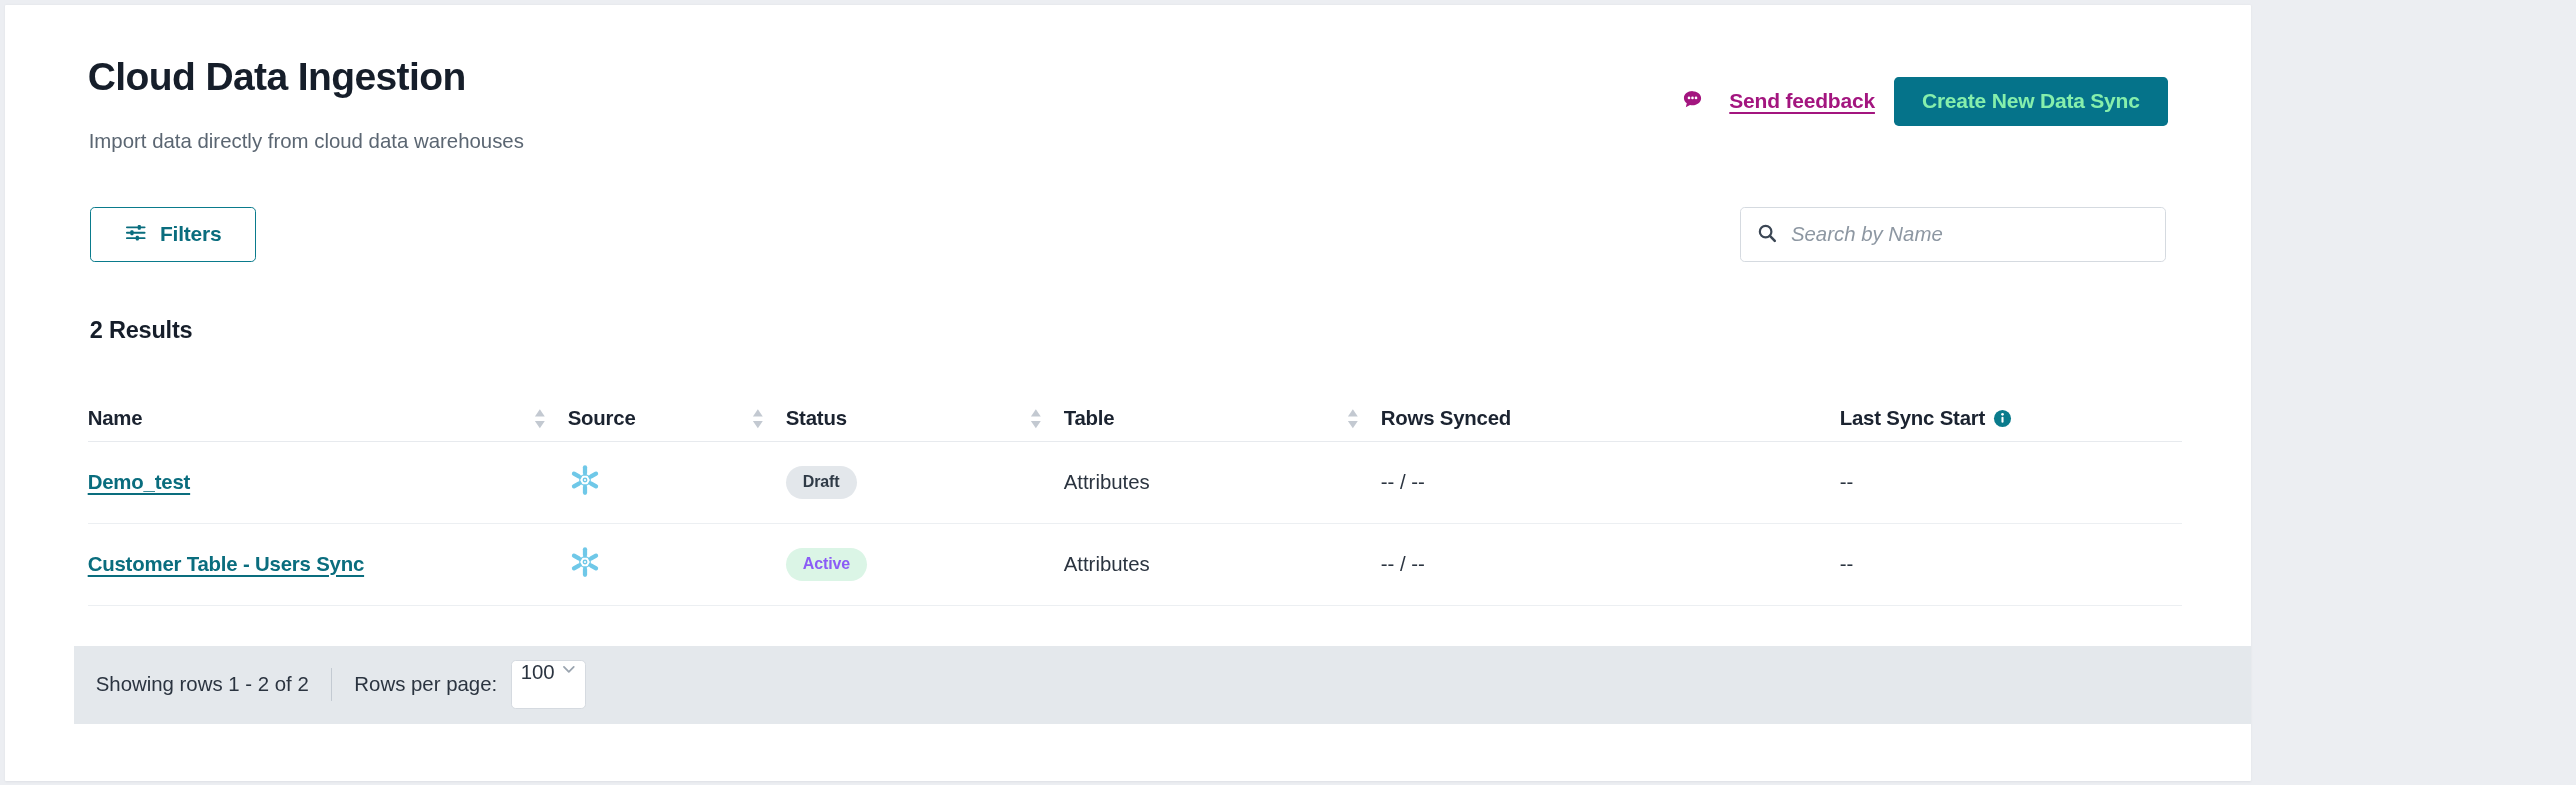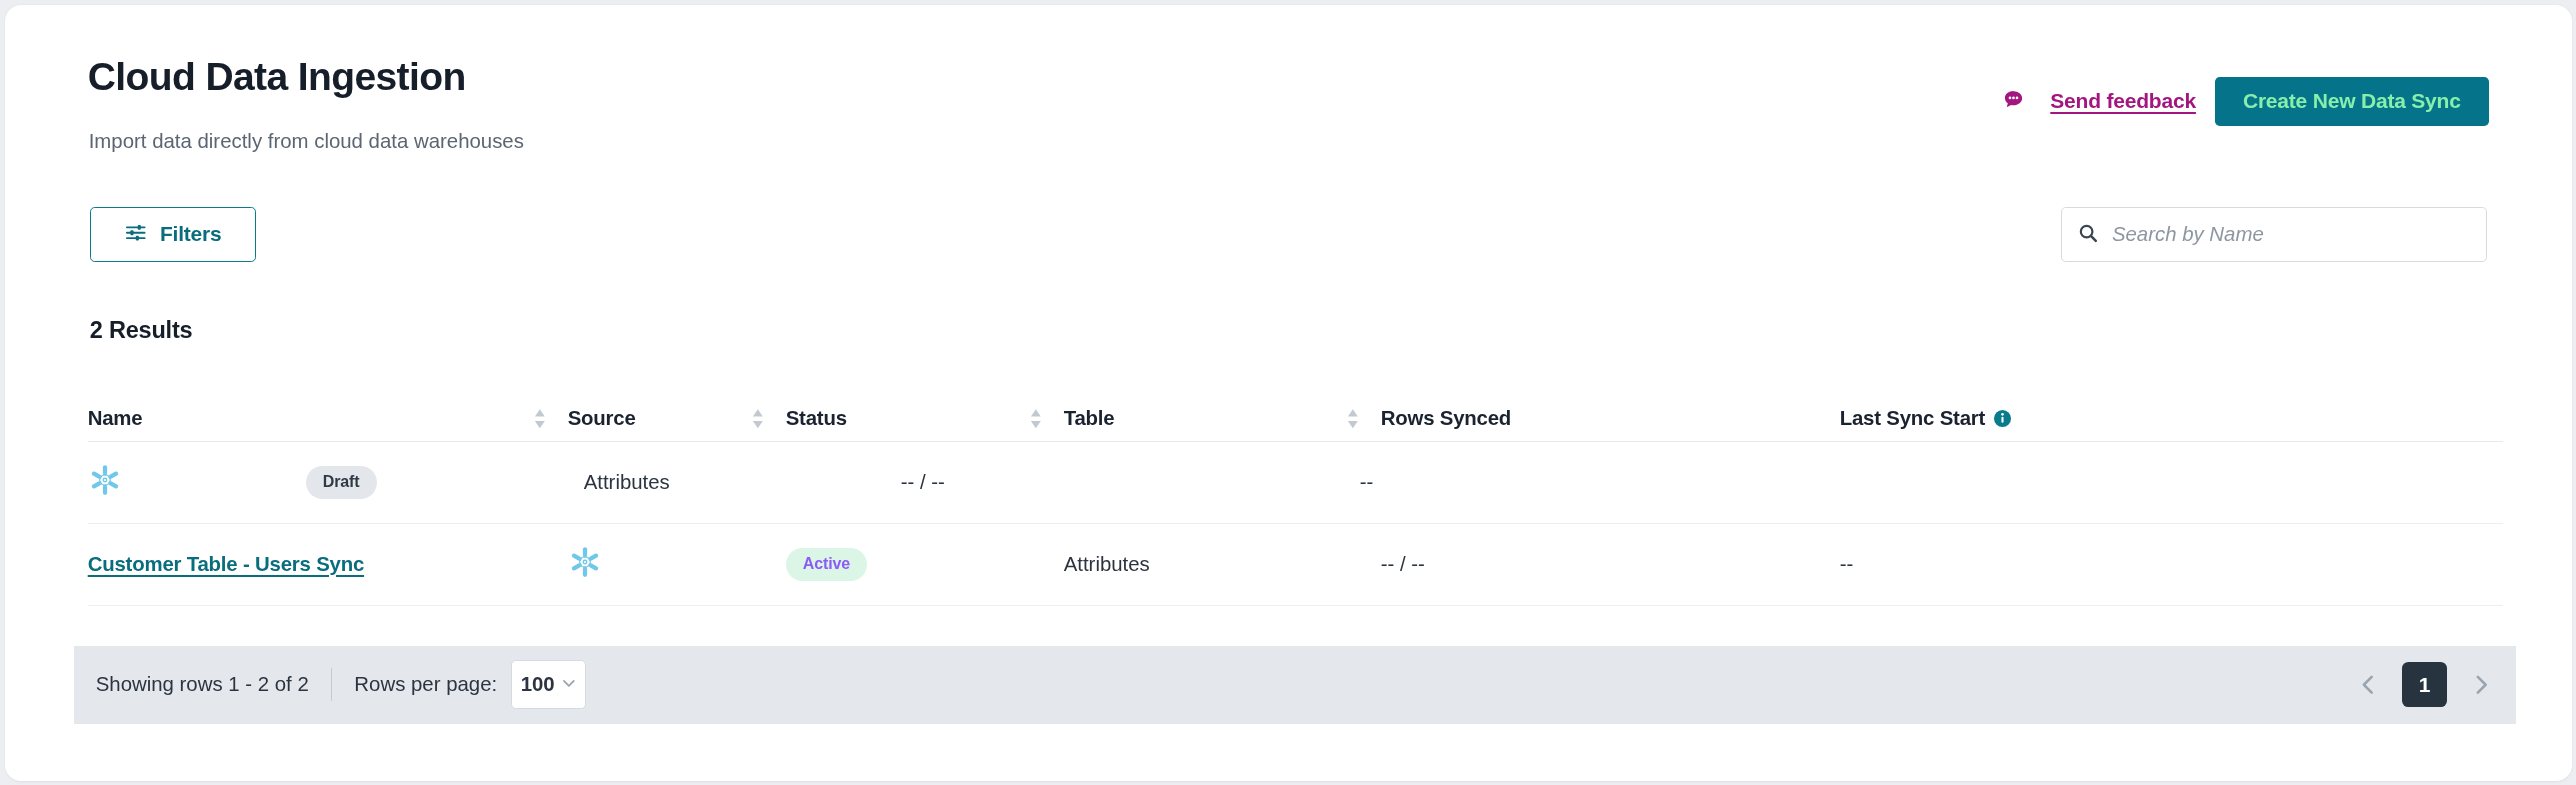--- a/index.html
+++ b/index.html
@@ -8,24 +8,24 @@
     height: 785px;
     background: #eceef2;
     font-family: "Liberation Sans", sans-serif;
     -webkit-font-smoothing: antialiased;
   }
 
   .page-card {
     position: absolute;
     left: 4.7px;
     top: 4.7px;
-    width: 2567px;
+    width: 2246px;
     height: 776px;
     background: #ffffff;
-    border-radius: 16px;
+    border-radius: 1px;
     box-shadow: 0 0.8px 2.4px rgba(16,24,40,0.06);
     overflow: hidden;
   }
 
   
   .hdr {
     position: absolute;
     left: 0; top: 0; right: 0;
     height: 149px;
   }
@@ -231,25 +231,23 @@
     margin: 0 22px;
   }
   .foot-label { font-size: 20.4px; color: #2b3440; margin-right: 14px; }
   .rpp-select {
     width: 75px;
     height: 49px;
     background: #ffffff;
     border: 1.6px solid #d5dae0;
     border-radius: 4.7px;
     display: flex;
-    align-items: center;
     justify-content: center;
     gap: 6.3px;
     cursor: pointer;
-    font-weight: bold;
   }
   .rpp-value { font-size: 20.4px; color: #2b3440; }
 
   .pager { margin-left: auto; display: flex; align-items: center; gap: 15.7px; }
   .pg-arrow {
     width: 36px; height: 36px;
     display: flex; align-items: center; justify-content: center;
     cursor: pointer;
   }
   .pg-num {
@@ -372,20 +370,23 @@
           <svg width="19" height="19" viewBox="0 0 20 20">
             <circle cx="10" cy="10" r="9" fill="#0a7b8c"></circle>
             <rect x="8.9" y="8.2" width="2.2" height="6.4" rx="1.1" fill="#ffffff"></rect>
             <circle cx="10" cy="5.6" r="1.4" fill="#ffffff"></circle>
           </svg>
         </span>
       </div>
     </div>
 
     <div class="tbl-row">
+      <div class="td c-name">
+        <a class="row-link">Demo_test</a>
+      </div>
       <div class="td c-source">
         <span>
           <svg width="34" height="34" viewBox="0 0 48 48">
             <g fill="#6fc8e8">
               <rect x="21" y="3" width="6" height="14" rx="3"></rect>
               <rect x="21" y="31" width="6" height="14" rx="3"></rect>
               <rect x="21" y="3" width="6" height="14" rx="3" transform="rotate(60 24 24)"></rect>
               <rect x="21" y="31" width="6" height="14" rx="3" transform="rotate(60 24 24)"></rect>
               <rect x="21" y="3" width="6" height="14" rx="3" transform="rotate(120 24 24)"></rect>
               <rect x="21" y="31" width="6" height="14" rx="3" transform="rotate(120 24 24)"></rect>

